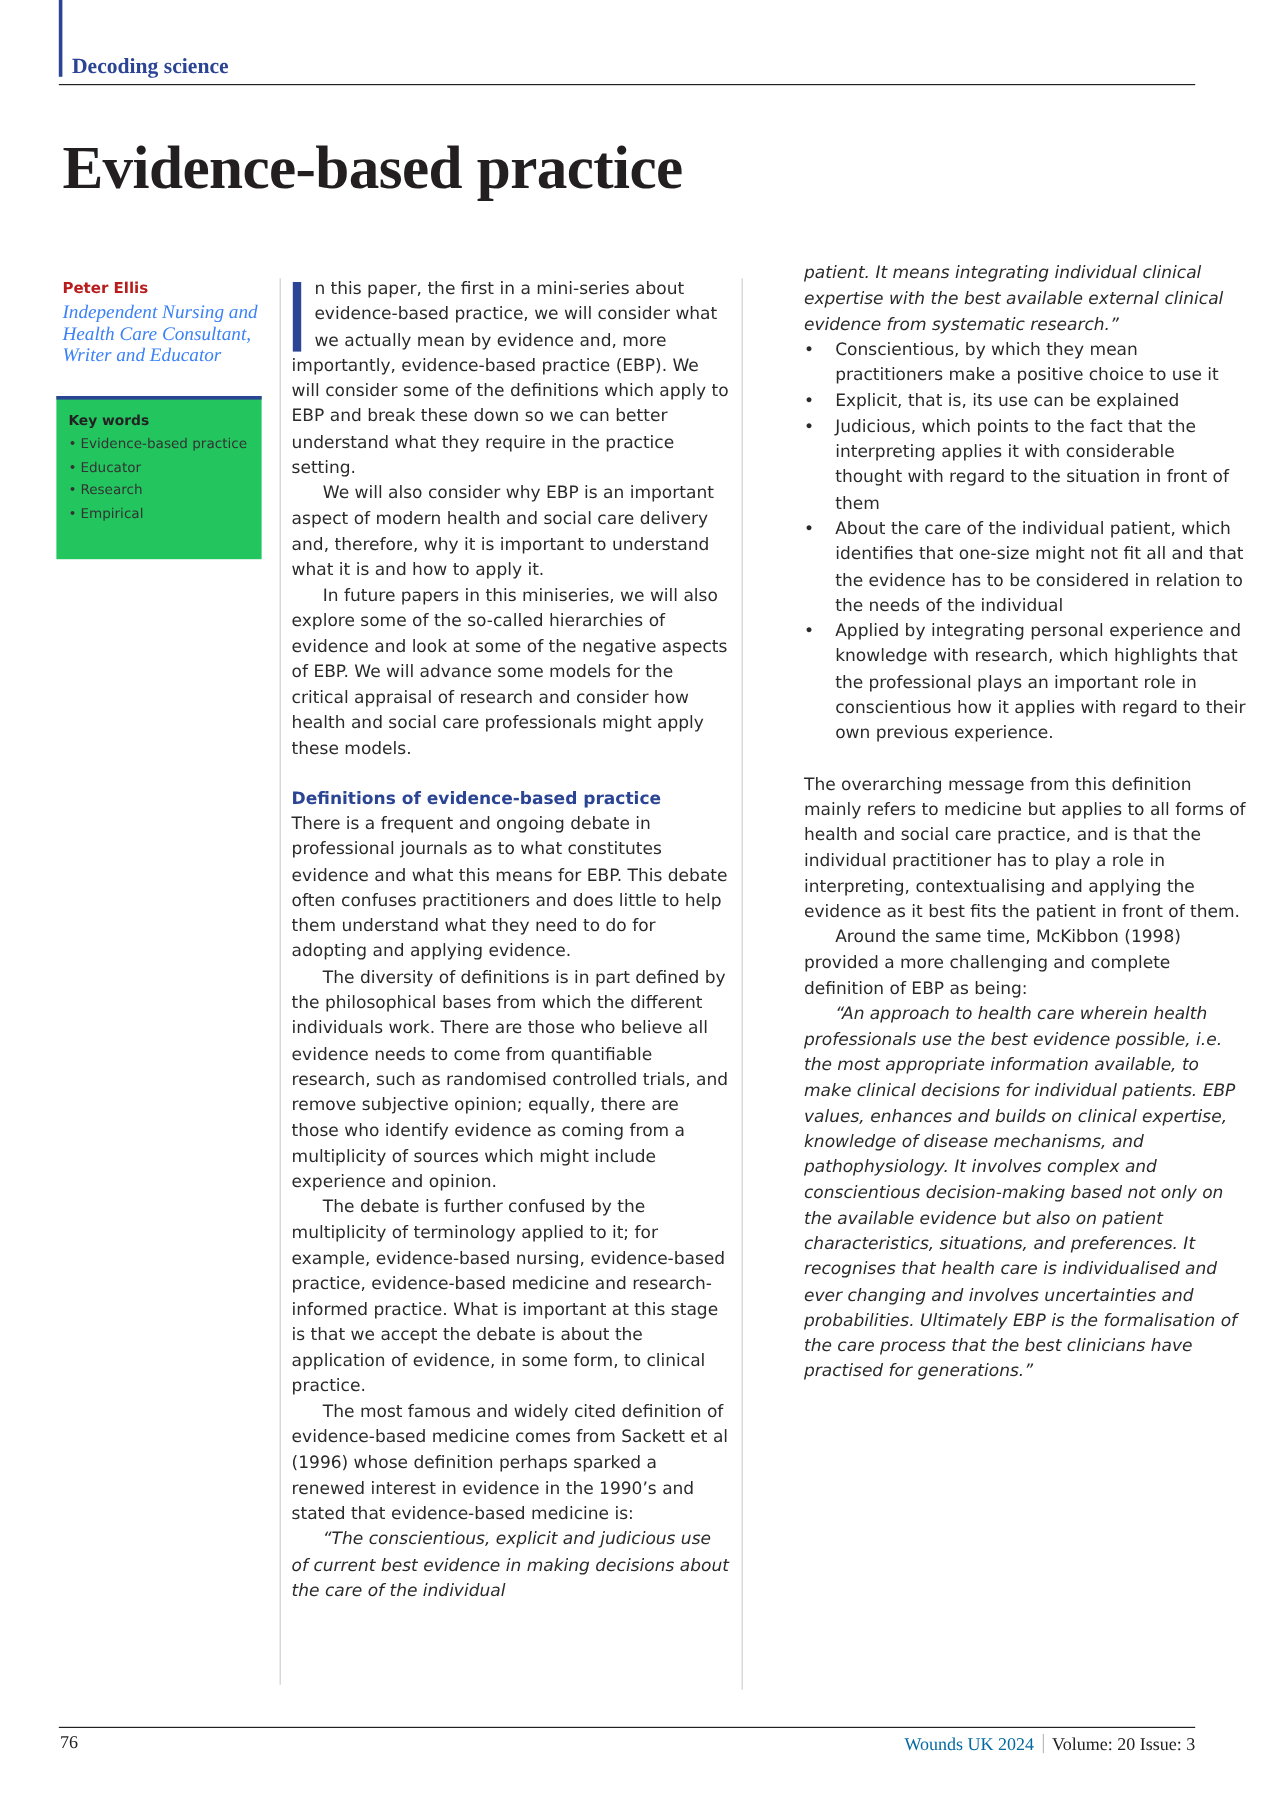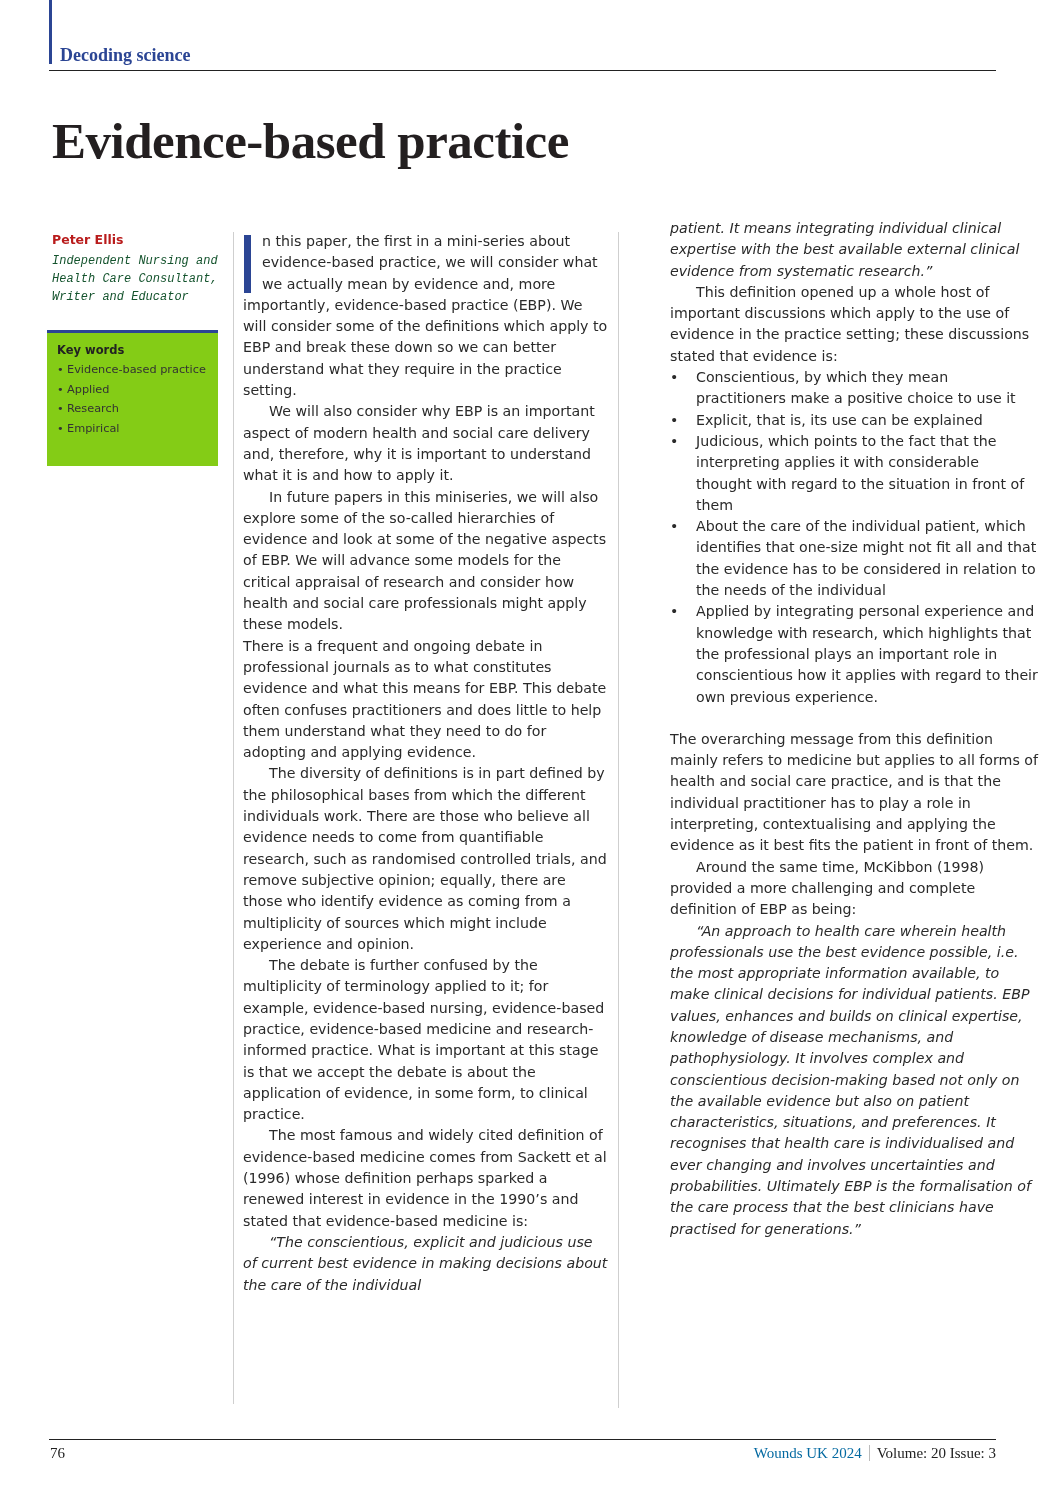--- a/index.html
+++ b/index.html
@@ -7,22 +7,22 @@
 
   
   .section-bar { position: absolute; left: 49px; top: 0; width: 3px; height: 64px; background: #2b4594; }
   .section-label { position: absolute; left: 60px; top: 45px; font-family: "Liberation Serif", serif; font-weight: bold; font-size: 18px; color: #2b4594; }
   .header-rule { position: absolute; left: 49px; right: 62px; top: 70px; height: 1px; background: #222; }
   .page-title { position: absolute; left: 52px; top: 112px; margin: 0; font-family: "Liberation Serif", serif; font-weight: bold; font-size: 51px; color: #231f20; letter-spacing: -0.5px; }
 
   
   .author { position: absolute; left: 52px; top: 232px; width: 170px; }
   .author-name { font-family: "DejaVu Sans", sans-serif; font-weight: bold; font-size: 12.5px; color: #b91c1c; margin-bottom: 5px; }
-  .author-role { font-family: Liberation Mono, monospace; font-style: italic; font-size: 12px; line-height: 18px; color: #14532d; }
-  .keywords { position: absolute; left: 47px; top: 330px; width: 171px; height: 136px; background: #84cc16; border-top: 3px solid #2b4594; box-sizing: border-box; padding: 10px 10px; }
+  .author-role { font-family: Liberation Serif, serif; font-style: italic; font-size: 16px; line-height: 18px; color: #3b82f6; }
+  .keywords { position: absolute; left: 47px; top: 330px; width: 171px; height: 136px; background: #22c55e; border-top: 3px solid #2b4594; box-sizing: border-box; padding: 10px 10px; }
   .keywords-title { font-family: "DejaVu Sans", sans-serif; font-weight: bold; font-size: 11.5px; color: #222; margin-bottom: 4px; }
   .keywords ul { list-style: none; margin: 0; padding: 0; }
   .keywords li { font-family: "DejaVu Sans", sans-serif; font-size: 11.3px; line-height: 17.5px; color: #333; padding-left: 10px; text-indent: -10px; margin-bottom: 2px; }
   .keywords li::before { content: "•"; display: inline-block; width: 10px; text-indent: 0; }
 
   
   .col-rule { position: absolute; width: 1px; background: #cfcfcf; }
   .column { position: absolute; font-family: "DejaVu Sans", sans-serif; font-size: 14.2px; line-height: 21.3px; color: #2a2a2a; }
   .col-mid { left: 243px; top: 231px; width: 366px; }
   .col-right { left: 630px; top: 218px; width: 368px; margin-left: 40px; }
@@ -53,43 +53,43 @@
 
 <div class="author">
   <div class="author-name">Peter Ellis</div>
   <div class="author-role">Independent Nursing and Health Care Consultant, Writer and Educator</div>
 </div>
 
 <div class="keywords">
   <div class="keywords-title">Key words</div>
   <ul>
     <li>Evidence-based practice</li>
-    <li>Applied</li>
+    <li>Educator</li>
     <li>Research</li>
     <li>Empirical</li>
   </ul>
 </div>
 
 <div class="col-rule" style="left:233px; top:232px; height:1172px;"></div>
 <div class="col-rule" style="left:618px; top:232px; height:1176px;"></div>
 
 <div class="column col-mid">
   <p><span class="drop"></span><span>n this paper, the first in a mini-series about evidence-based practice, we will consider what we actually mean by evidence and, more importantly, evidence-based practice (EBP). We will consider some of the definitions which apply to EBP and break these down so we can better understand what they require in the practice setting.</span></p>
   <p class="indent">We will also consider why EBP is an important aspect of modern health and social care delivery and, therefore, why it is important to understand what it is and how to apply it.</p>
   <p class="indent">In future papers in this miniseries, we will also explore some of the so-called hierarchies of evidence and look at some of the negative aspects of EBP. We will advance some models for the critical appraisal of research and consider how health and social care professionals might apply these models.</p>
+  <p class="subhead">Definitions of evidence-based practice</p>
   <p>There is a frequent and ongoing debate in professional journals as to what constitutes evidence and what this means for EBP. This debate often confuses practitioners and does little to help them understand what they need to do for adopting and applying evidence.</p>
   <p class="indent">The diversity of definitions is in part defined by the philosophical bases from which the different individuals work. There are those who believe all evidence needs to come from quantifiable research, such as randomised controlled trials, and remove subjective opinion; equally, there are those who identify evidence as coming from a multiplicity of sources which might include experience and opinion.</p>
   <p class="indent">The debate is further confused by the multiplicity of terminology applied to it; for example, evidence-based nursing, evidence-based practice, evidence-based medicine and research-informed practice. What is important at this stage is that we accept the debate is about the application of evidence, in some form, to clinical practice.</p>
   <p class="indent">The most famous and widely cited definition of evidence-based medicine comes from Sackett et al (1996) whose definition perhaps sparked a renewed interest in evidence in the 1990’s and stated that evidence-based medicine is:</p>
   <p class="indent quote" id="sackett-a">“The conscientious, explicit and judicious use of current best evidence in making decisions about the care of the individual</p>
 </div>
 
 <div class="column col-right">
   <p class="quote" id="sackett-b">patient. It means integrating individual clinical expertise with the best available external clinical evidence from systematic research.”</p>
-  <p class="indent">This definition opened up a whole host of important discussions which apply to the use of evidence in the practice setting; these discussions stated that evidence is:</p>
   <ul class="bullets">
     <li>Conscientious, by which they mean practitioners make a positive choice to use it</li>
     <li>Explicit, that is, its use can be explained</li>
     <li>Judicious, which points to the fact that the interpreting applies it with considerable thought with regard to the situation in front of them</li>
     <li>About the care of the individual patient, which identifies that one-size might not fit all and that the evidence has to be considered in relation to the needs of the individual</li>
     <li>Applied by integrating personal experience and knowledge with research, which highlights that the professional plays an important role in conscientious how it applies with regard to their own previous experience.</li>
   </ul>
   <p class="gap">The overarching message from this definition mainly refers to medicine but applies to all forms of health and social care practice, and is that the individual practitioner has to play a role in interpreting, contextualising and applying the evidence as it best fits the patient in front of them.</p>
   <p class="indent">Around the same time, McKibbon (1998) provided a more challenging and complete definition of EBP as being:</p>
   <p class="indent quote">“An approach to health care wherein health professionals use the best evidence possible, i.e. the most appropriate information available, to make clinical decisions for individual patients. EBP values, enhances and builds on clinical expertise, knowledge of disease mechanisms, and pathophysiology. It involves complex and conscientious decision-making based not only on the available evidence but also on patient characteristics, situations, and preferences. It recognises that health care is individualised and ever changing and involves uncertainties and probabilities. Ultimately EBP is the formalisation of the care process that the best clinicians have practised for generations.”</p>

